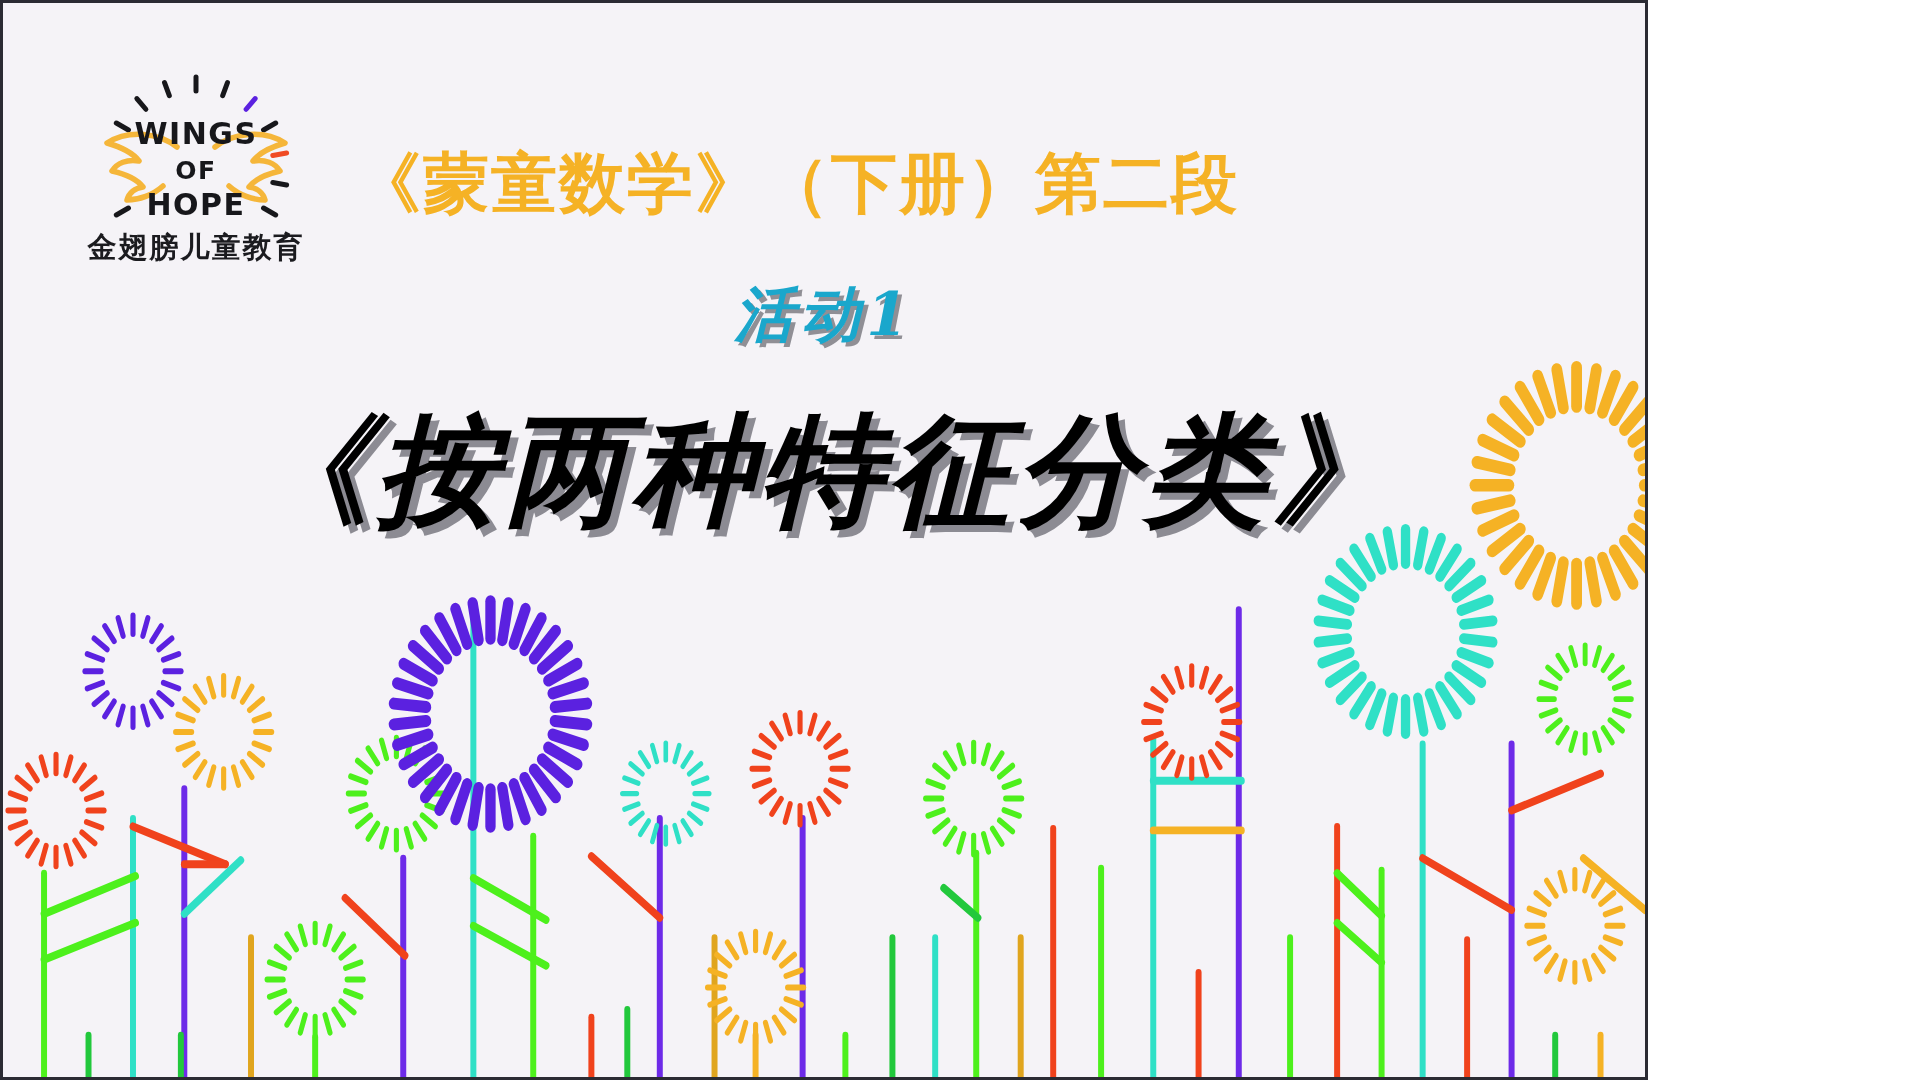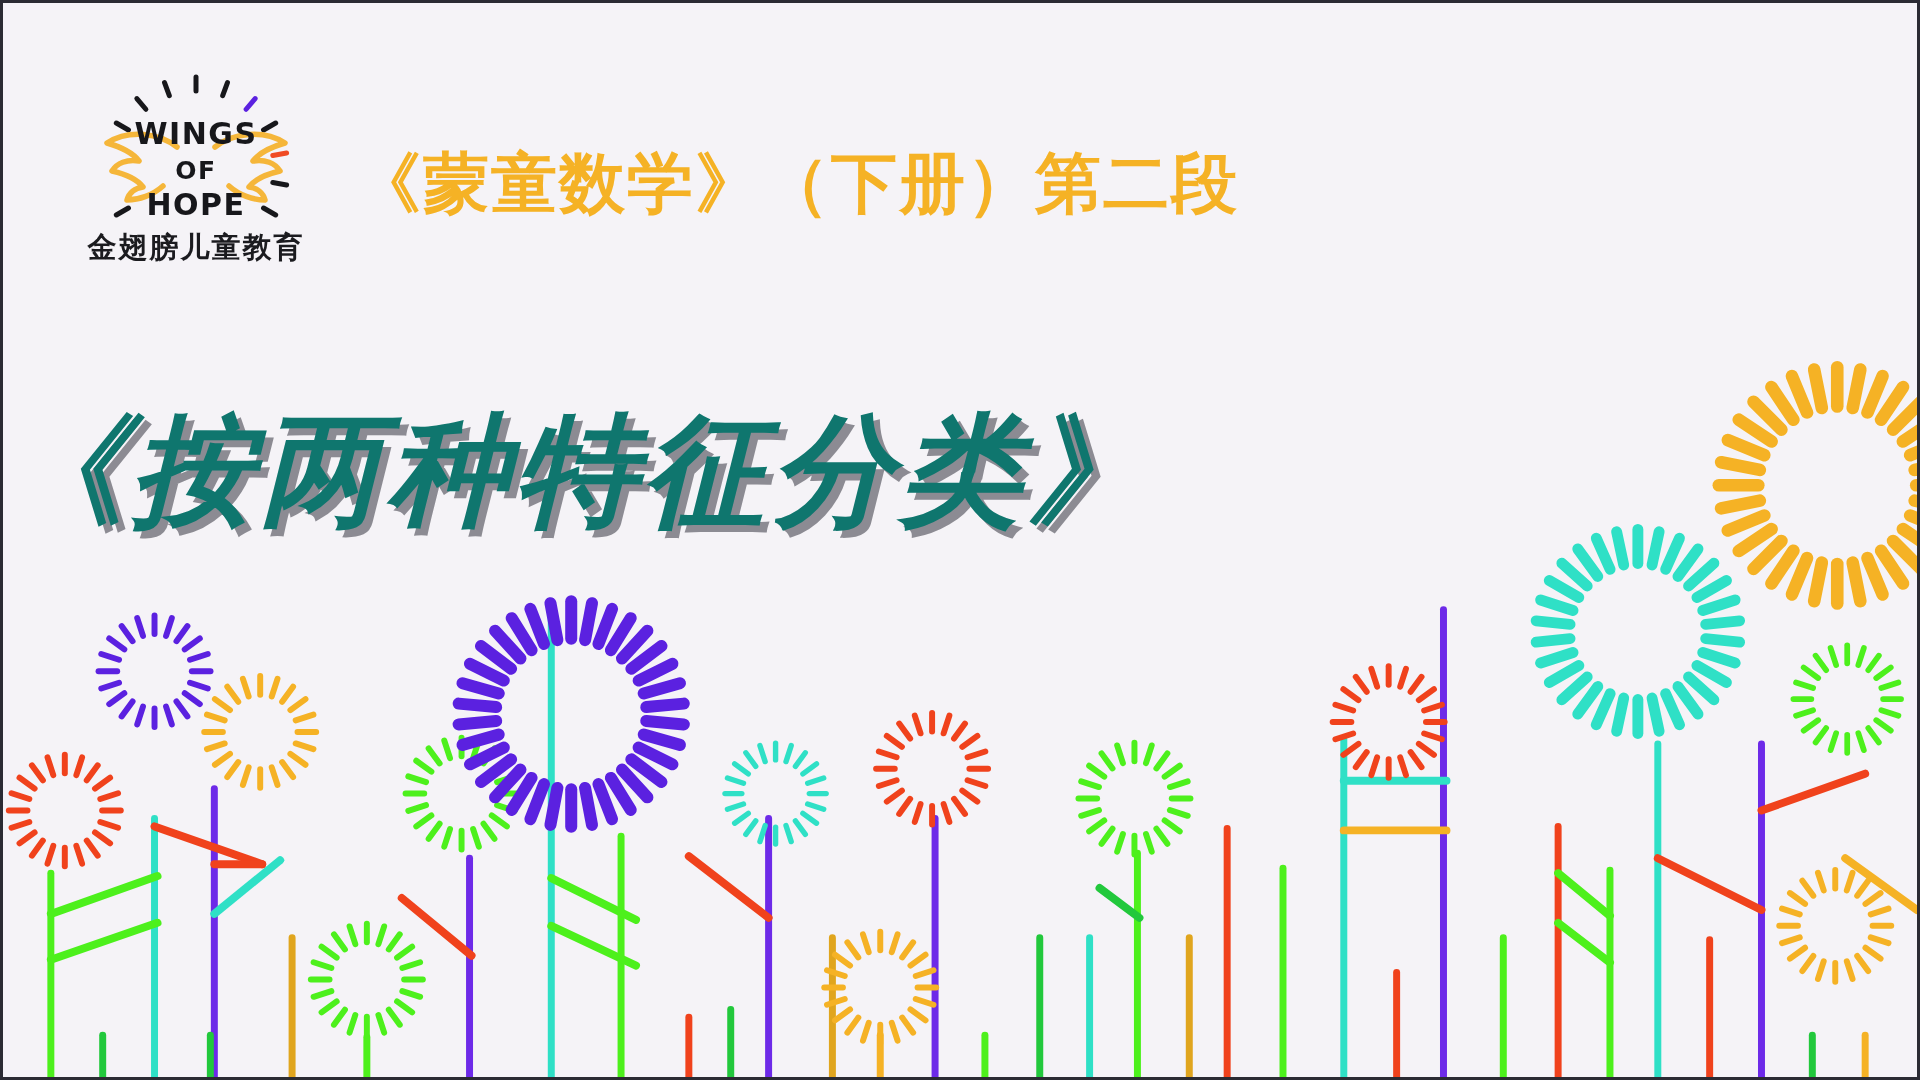--- a/index.html
+++ b/index.html
@@ -3,21 +3,21 @@
 <meta charset="utf-8">
 <title>Slide</title>
 <style>
   html, body {
     margin: 0;
     padding: 0;
     background: #ffffff;
   }
   #slide {
     position: relative;
-    width: 1920px;
+    width: 1648px;
     height: 1080px;
     background: #f5f3f7;
     overflow: hidden;
     border: 3px solid #2b2b33;
     box-sizing: border-box;
     font-family: "Liberation Sans", "DejaVu Sans", sans-serif;
   }
 
   
   #garden {
@@ -74,26 +74,26 @@
     color: #1aa7cc;
     letter-spacing: 6px;
     text-shadow: 4px 4px 0 rgba(60,60,70,0.55);
     z-index: 5;
   }
 
   #main-title {
     position: absolute;
     left: 0; right: 0;
     top: 388px;
-    text-align: left;
+    text-align: center;
     font-family: Liberation Sans, sans-serif;
     font-size: 122px;
     font-weight: 700;
     font-style: italic;
-    color: #0f766e;
+    color: #000000;
     letter-spacing: 6px;
     text-shadow: 7px 7px 0 rgba(70,70,80,0.60);
     white-space: nowrap;
     z-index: 5;
   }
 </style>
 </head>
 <body>
 
 <div id="slide">
@@ -552,16 +552,17 @@
         <text x="115" y="93" text-anchor="middle" font-family="DejaVu Sans, Liberation Sans, sans-serif" font-size="30" font-weight="bold" letter-spacing="1.5" fill="#17171b">WINGS</text>
         <text x="115" y="128" text-anchor="middle" font-family="DejaVu Sans, Liberation Sans, sans-serif" font-size="25" font-weight="bold" letter-spacing="1.5" fill="#17171b">OF</text>
         <text x="115" y="164" text-anchor="middle" font-family="DejaVu Sans, Liberation Sans, sans-serif" font-size="30" font-weight="bold" letter-spacing="1.5" fill="#17171b">HOPE</text>
       </svg>
     </div>
     <div id="logo-caption">金翅膀儿童教育</div>
   </div>
 
   <div id="course-line">《蒙童数学》（下册）第二段</div>
 
+  <div id="activity-line">活动1</div>
 
   <div id="main-title">《按两种特征分类》</div>
 
 </div>
 
 </body></html>

